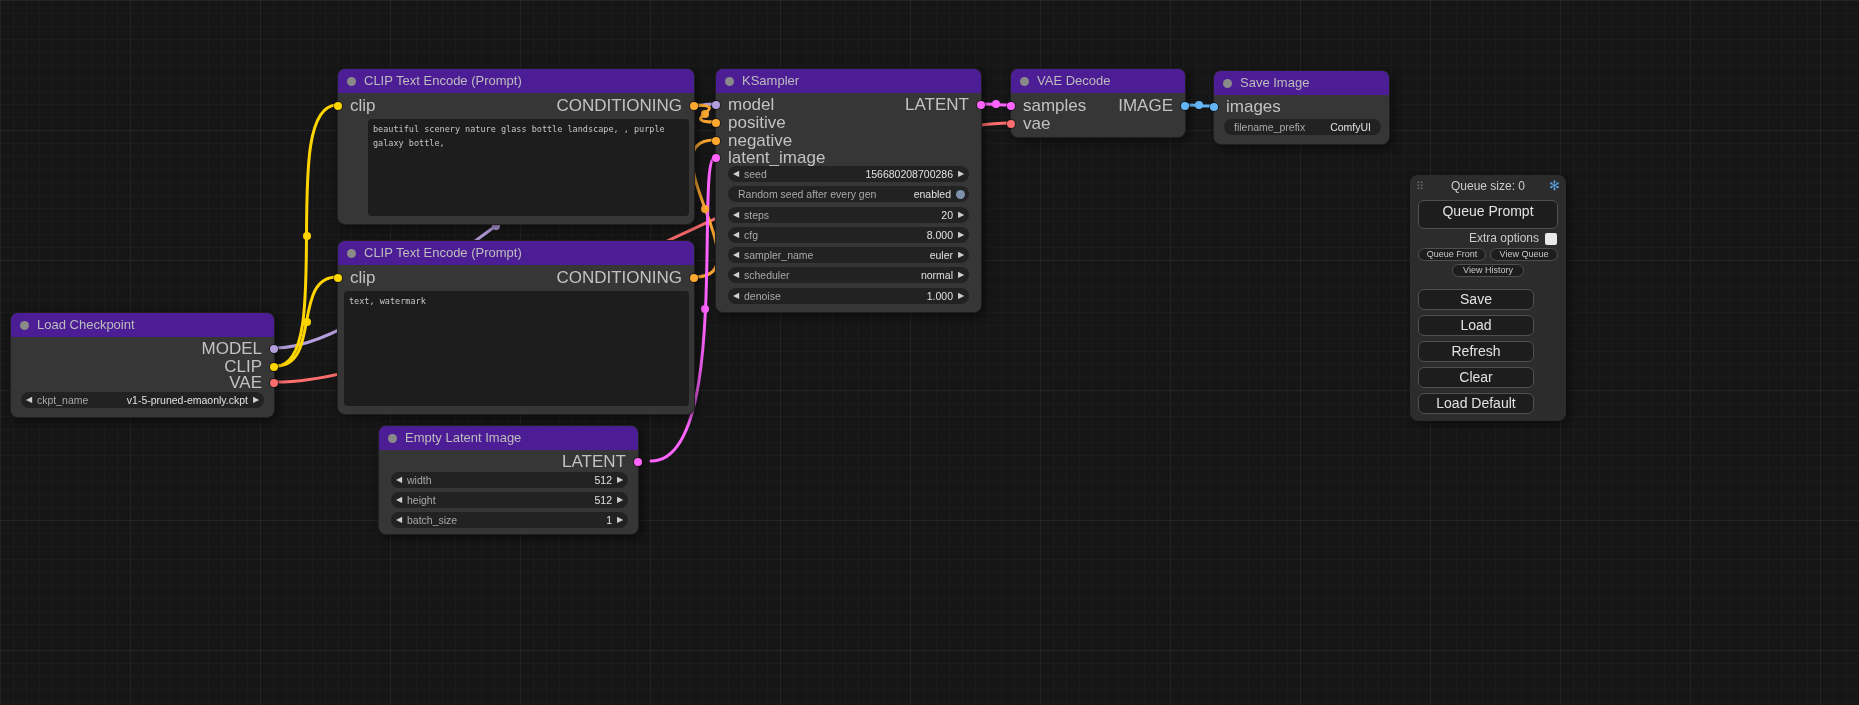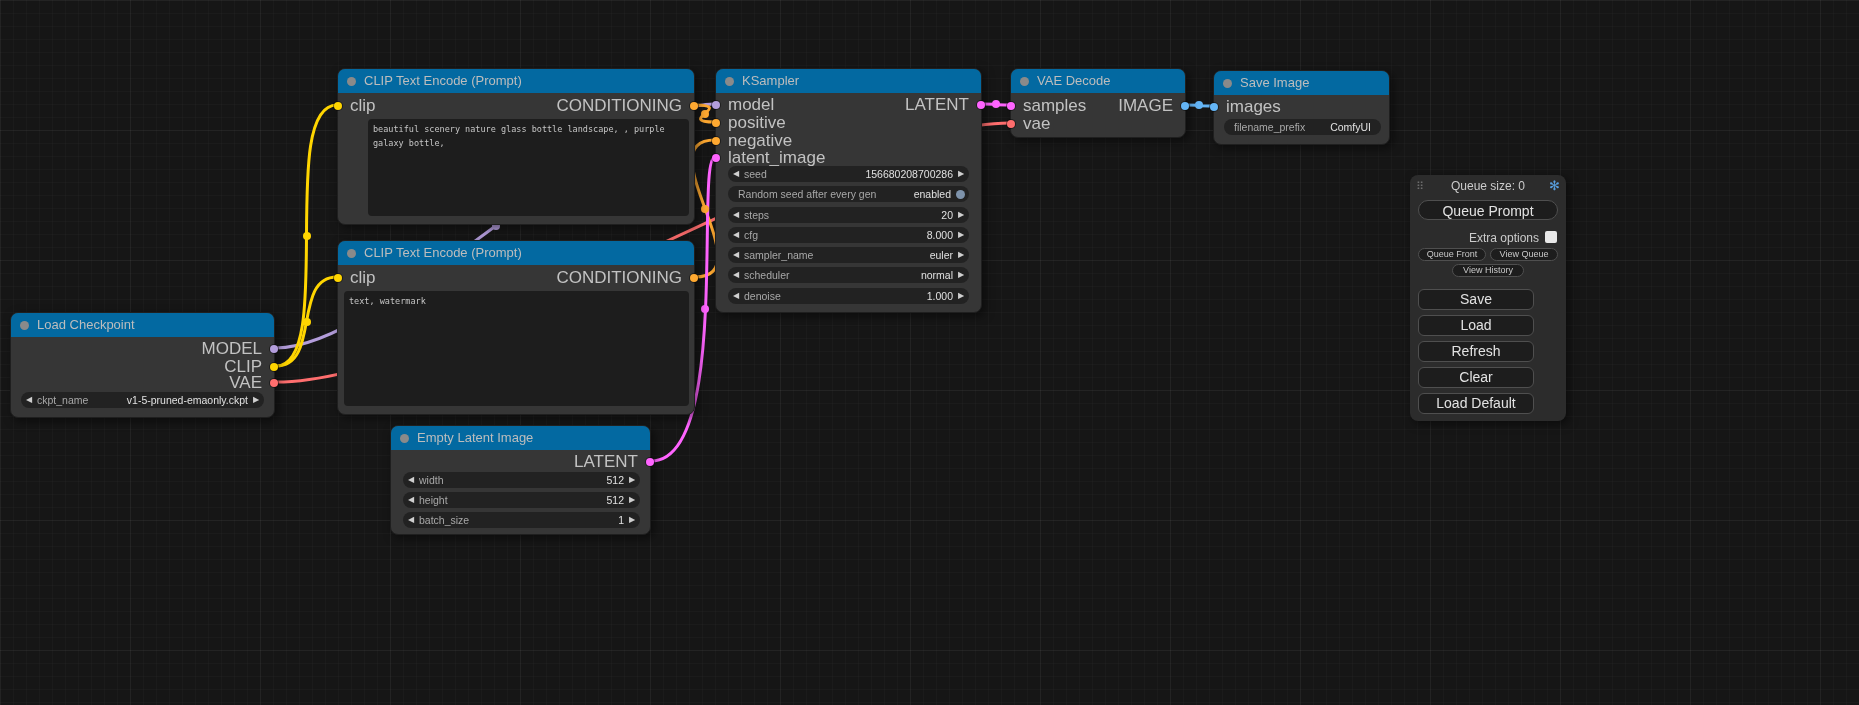--- a/index.html
+++ b/index.html
@@ -20,21 +20,21 @@
   #wires { position:absolute; left:0; top:0; z-index:1; }
   #wires path { fill:none; stroke-width:3; stroke-linecap:round; }
 
   .node {
     position:absolute; z-index:2;
     background:#363636; border:1px solid #1f1f1f; border-radius:8px;
     box-shadow:3px 3px 10px rgba(0,0,0,0.5);
   }
   .ntitle {
     position:absolute; top:0; left:0; right:0; height:24px;
-    background:#0369a1; border-radius:7px 7px 0 0; line-height:24px;
+    background:#4c1d95; border-radius:7px 7px 0 0; line-height:24px;
   }
   .tdot { position:absolute; left:9px; top:8px; width:9px; height:9px; border-radius:50%; background:#8a8a8a; }
   .ttext { display:block; margin-left:26px; font-size:13px; color:#bdbdbd; white-space:nowrap; overflow:hidden; }
 
   .srow { position:absolute; left:0; right:0; height:16px; line-height:16px; font-size:17px; color:#c2c2c2; }
   .sin  { position:absolute; left:12px; white-space:nowrap; }
   .sout { position:absolute; right:12px; white-space:nowrap; }
   .dot  { position:absolute; top:50%; margin-top:-4px; width:8px; height:8px; border-radius:50%; box-shadow:0 0 0 1px rgba(0,0,0,0.45); cursor:crosshair; }
   .dot.in  { left:-4px; }
   .dot.out { right:-4px; }
@@ -68,21 +68,21 @@
   .qbtn {
     position:absolute; background:#1d1d1d; border:1px solid #4f4f4f; border-radius:6px;
     color:#e2e2e2; text-align:center; cursor:pointer;
   }
   .qbig   { left:8px; width:116px; height:21px; font-size:14px; line-height:19px; }
   .qsmall { height:13px; font-size:9px; line-height:11px; border-radius:7px; color:#c9c9c9; }
   .qhead  { position:absolute; top:0; left:0; right:0; height:22px; line-height:22px; }
   .qsize  { display:block; text-align:center; font-size:12px; color:#cccccc; }
   .qdrag  { position:absolute; left:6px; top:0; font-size:11px; color:#6d6d6d; cursor:grab; }
   .qgear  { position:absolute; right:6px; top:0; font-size:13px; color:#58a0e0; cursor:pointer; }
-  .xrow { position:absolute; top:56px; left:0; right:9px; height:14px; display:flex; justify-content:flex-end; align-items:flex-start; gap:6px; }
+  .xrow { position:absolute; top:56px; left:0; right:9px; height:14px; display:flex; justify-content:flex-end; align-items:flex-end; gap:6px; }
   .xlabel { font-size:12px; color:#cccccc; }
   .xbox { width:12px; height:12px; background:#e9e9e9; border-radius:2px; cursor:pointer; }
 </style>
 </head>
 <body>
 
 <div id="canvas">
 
   <svg id="wires" width="1859" height="705">
     <path d="M 276 348 C 386 348, 605 104, 715 104" stroke="#B39DDB"></path>
@@ -265,21 +265,21 @@
       <span class="sin">samples</span>
       <span class="sout">IMAGE</span>
       <span class="dot out c-image"></span>
     </div>
     <div class="srow" style="top:47px;">
       <span class="dot in c-vae"></span>
       <span class="sin">vae</span>
     </div>
   </div>
 
-  <div class="node" style="left:390px; top:425px; width:261px; height:110px;">
+  <div class="node" style="left:378px; top:425px; width:261px; height:110px;">
     <div class="ntitle">
       <span class="tdot"></span>
       <span class="ttext">Empty Latent Image</span>
     </div>
     <div class="srow" style="top:28px;">
       <span class="sout">LATENT</span>
       <span class="dot out c-latent"></span>
     </div>
     <div class="widget" style="left:12px; top:46px; width:237px;">
       <span class="warrow">◀</span>
@@ -303,21 +303,21 @@
       <span class="warrow">▶</span>
     </div>
   </div>
 
   <div class="qpanel" style="left:1410px; top:175px; width:156px; height:246px;">
     <div class="qhead">
       <span class="qdrag">⠿</span>
       <span class="qsize">Queue size: 0</span>
       <span class="qgear">✻</span>
     </div>
-    <div class="qbtn" style="left:8px; top:25px; width:140px; height:20px; font-size:14px; line-height:21px;border-radius:10px;">Queue Prompt</div>
+    <div class="qbtn" style="left:8px; top:25px; width:140px; height:29px; font-size:14px; line-height:21px;">Queue Prompt</div>
     <div class="xrow">
       <span class="xlabel">Extra options</span>
       <span class="xbox"></span>
     </div>
     <div class="qbtn qsmall" style="left:8px; top:73px; width:68px;">Queue Front</div>
     <div class="qbtn qsmall" style="right:8px; top:73px; width:68px;">View Queue</div>
     <div class="qbtn qsmall" style="left:42px; top:89px; width:72px;">View History</div>
     <div class="qbtn qbig" style="top:114px;">Save</div>
     <div class="qbtn qbig" style="top:140px;">Load</div>
     <div class="qbtn qbig" style="top:166px;">Refresh</div>

